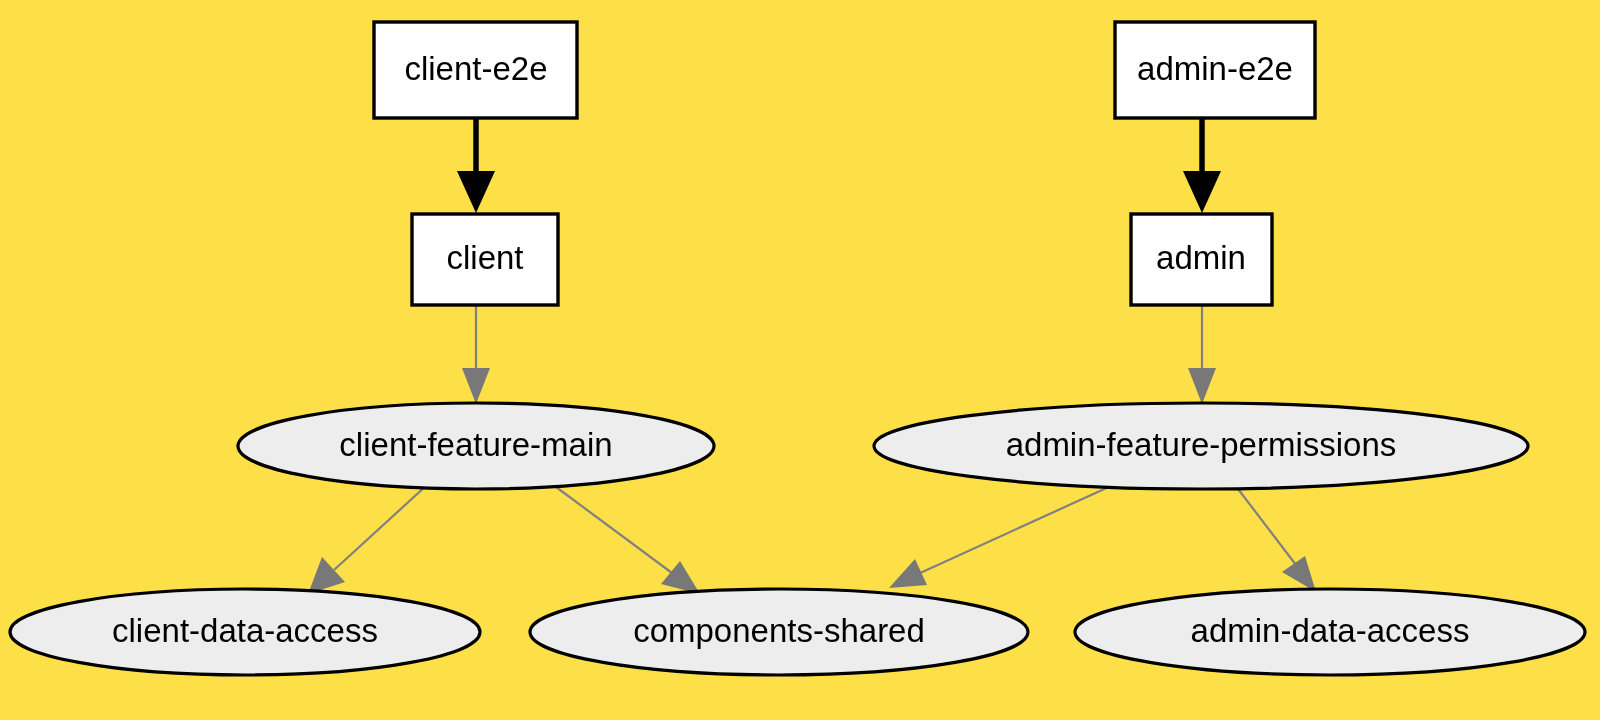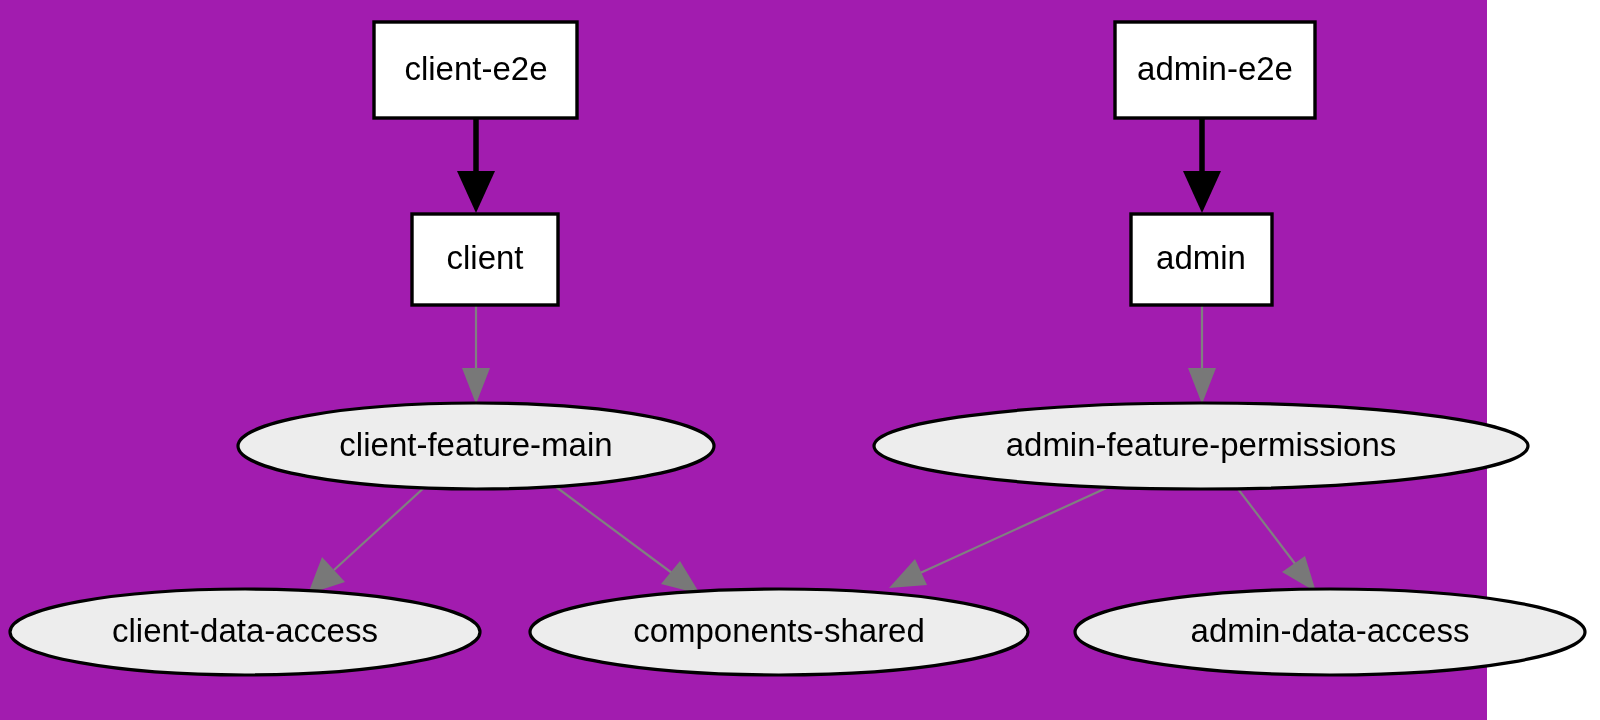--- a/index.html
+++ b/index.html
@@ -9,23 +9,23 @@
     background: #ffffff;
   }
   body {
     width: 1600px;
     height: 720px;
     overflow: hidden;
     font-family: "Liberation Sans", sans-serif;
   }
   #graph-root {
     position: relative;
-    width: 1487px;
+    width: 1600px;
     height: 720px;
-    background: #a21caf;
+    background: #fde047;
   }
   #graph-svg {
     position: absolute;
     top: 0;
     left: 0;
     width: 1600px;
     height: 720px;
     display: block;
   }
   .node-rect {

